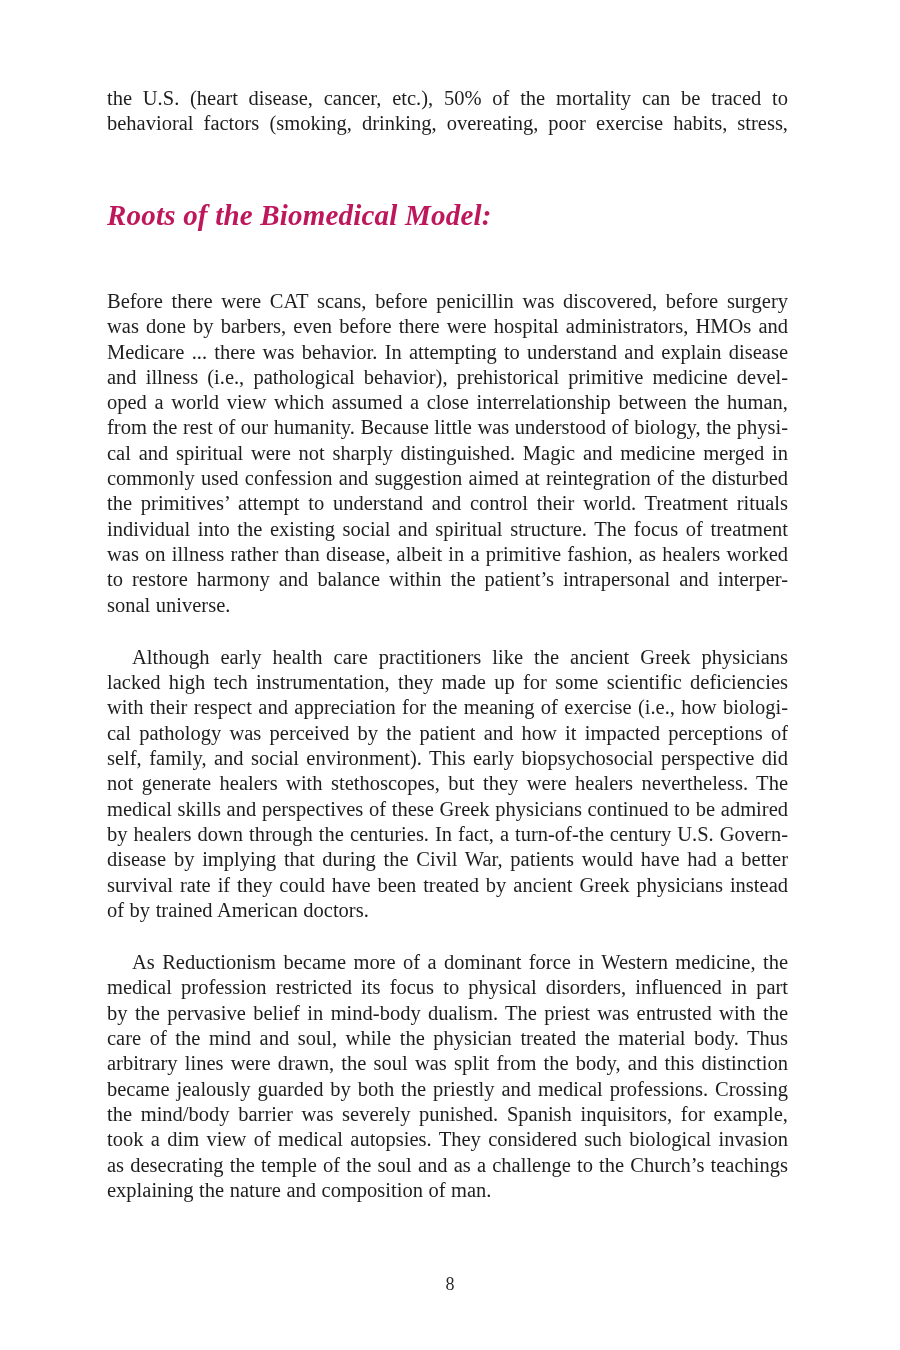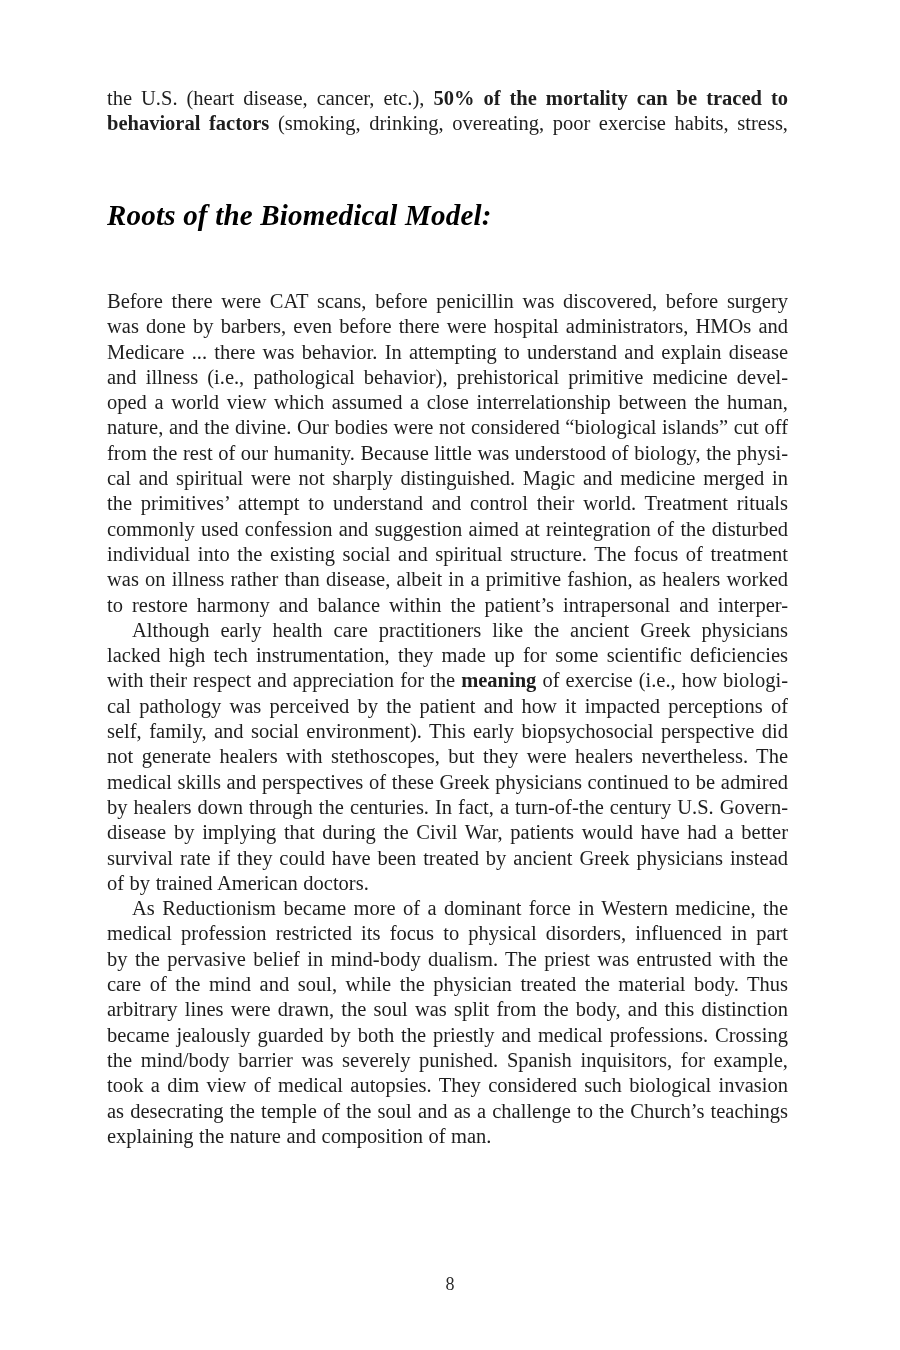--- a/index.html
+++ b/index.html
@@ -31,33 +31,34 @@
     overflow: hidden;
     text-align: justify;
     text-align-last: justify;
     word-spacing: 0.02em;
   }
   .line.last {
     text-align-last: left;
   }
   .line.indent {
     padding-left: 25px;
+    margin-top: 27px;
   }
-  .bold { font-weight: bold; margin-top: 28px; }
+  .bold { font-weight: normal; margin-top: 28px; }
   .heading {
     position: absolute;
     left: 107px;
     top: 199px;
     width: 681px;
     margin: 0;
     font-size: 29px;
     line-height: 32px;
     font-weight: bold;
     font-style: italic;
-    color: #000000;
+    color: #be185d;
     letter-spacing: 0.2px;
   }
   .heading-line { display: block; }
   .folio {
     position: absolute;
     top: 1273px;
     left: 0;
     width: 100%;
     text-align: center;
     font-size: 18px;
@@ -81,28 +82,28 @@
     <span class="heading-line">Roots of the Biomedical Model:</span>
   </h2>
 
   <div class="textblock body-block" id="body-container">
       <div class="paragraph">
         <div class="line"><span>Before there were CAT scans, before penicillin was discovered, before surgery</span></div>
         <div class="line"><span>was done by barbers, even before there were hospital administrators, HMOs and</span></div>
         <div class="line"><span>Medicare ... there was behavior. In attempting to understand and explain disease</span></div>
         <div class="line"><span>and illness (i.e., pathological behavior), prehistorical primitive medicine devel-</span></div>
         <div class="line"><span>oped a world view which assumed a close interrelationship between the human,</span></div>
-        <div class="line"><span>nature, and the divine. Our bodies were not considered “biological islands” cut off</span></div>
         <div class="line"><span>from the rest of our humanity. Because little was understood of biology, the physi-</span></div>
         <div class="line"><span>cal and spiritual were not sharply distinguished. Magic and medicine merged in</span></div>
+        <div class="line"><span>commonly used confession and suggestion aimed at reintegration of the disturbed</span></div>
         <div class="line"><span>the primitives’ attempt to understand and control their world. Treatment rituals</span></div>
-        <div class="line"><span>commonly used confession and suggestion aimed at reintegration of the disturbed</span></div>
         <div class="line"><span>individual into the existing social and spiritual structure. The focus of treatment</span></div>
         <div class="line"><span>was on illness rather than disease, albeit in a primitive fashion, as healers worked</span></div>
         <div class="line"><span>to restore harmony and balance within the patient’s intrapersonal and interper-</span></div>
+        <div class="line last"><span>sonal universe.</span></div>
       </div>
       <div class="paragraph">
         <div class="line indent"><span>Although early health care practitioners like the ancient Greek physicians</span></div>
         <div class="line"><span>lacked high tech instrumentation, they made up for some scientific deficiencies</span></div>
         <div class="line"><span>with their respect and appreciation for the </span><span class="bold">meaning</span><span> of exercise (i.e., how biologi-</span></div>
         <div class="line"><span>cal pathology was perceived by the patient and how it impacted perceptions of</span></div>
         <div class="line"><span>self, family, and social environment). This early biopsychosocial perspective did</span></div>
         <div class="line"><span>not generate healers with stethoscopes, but they were healers nevertheless. The</span></div>
         <div class="line"><span>medical skills and perspectives of these Greek physicians continued to be admired</span></div>
         <div class="line"><span>by healers down through the centuries. In fact, a turn-of-the century U.S. Govern-</span></div>

